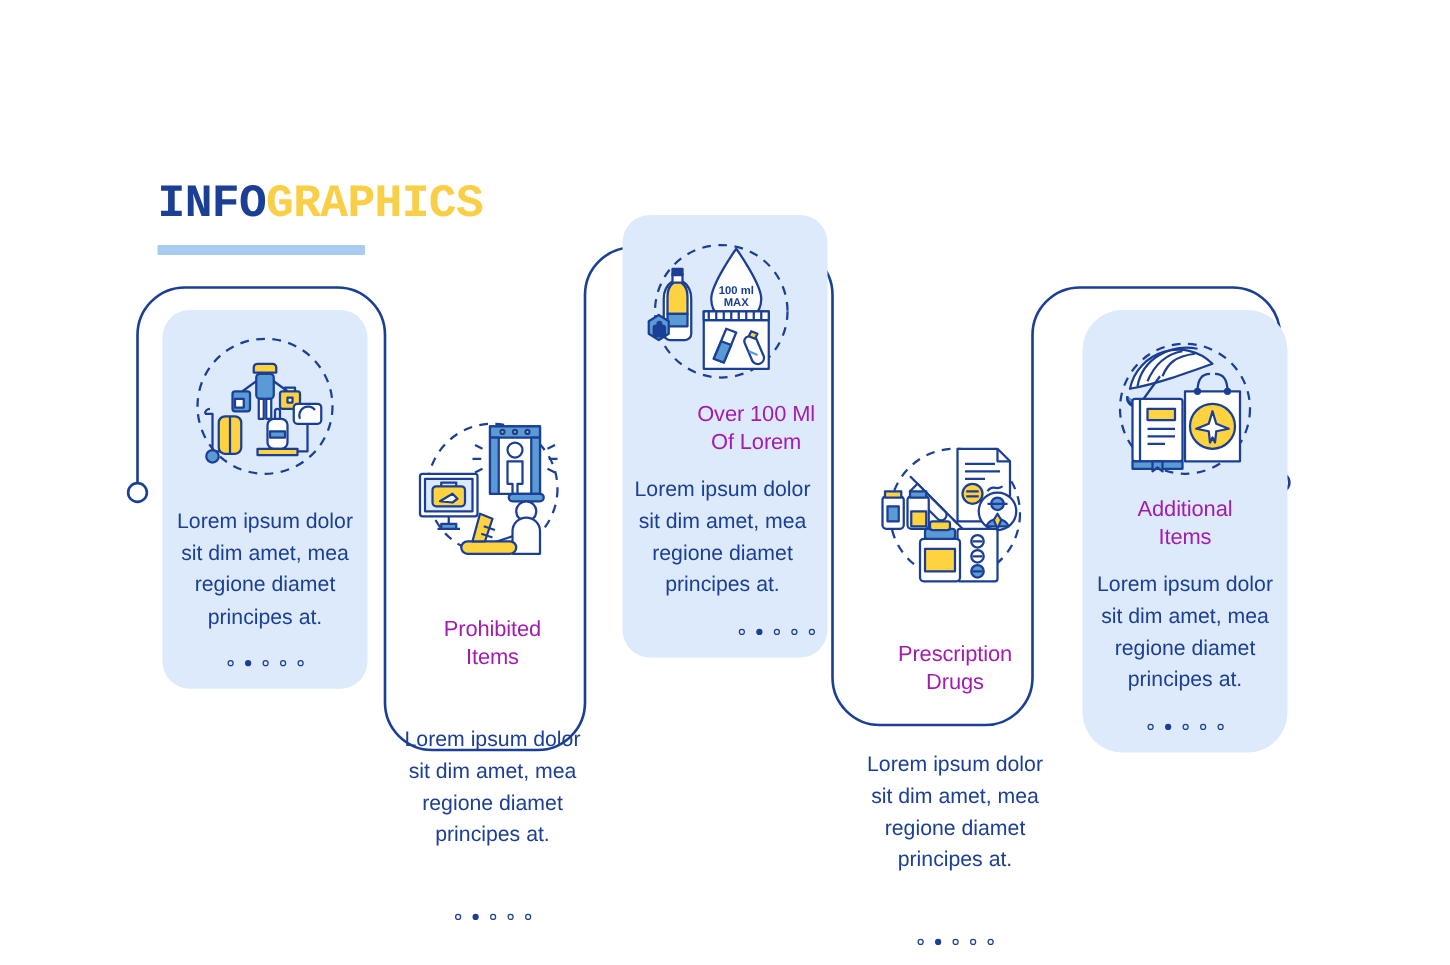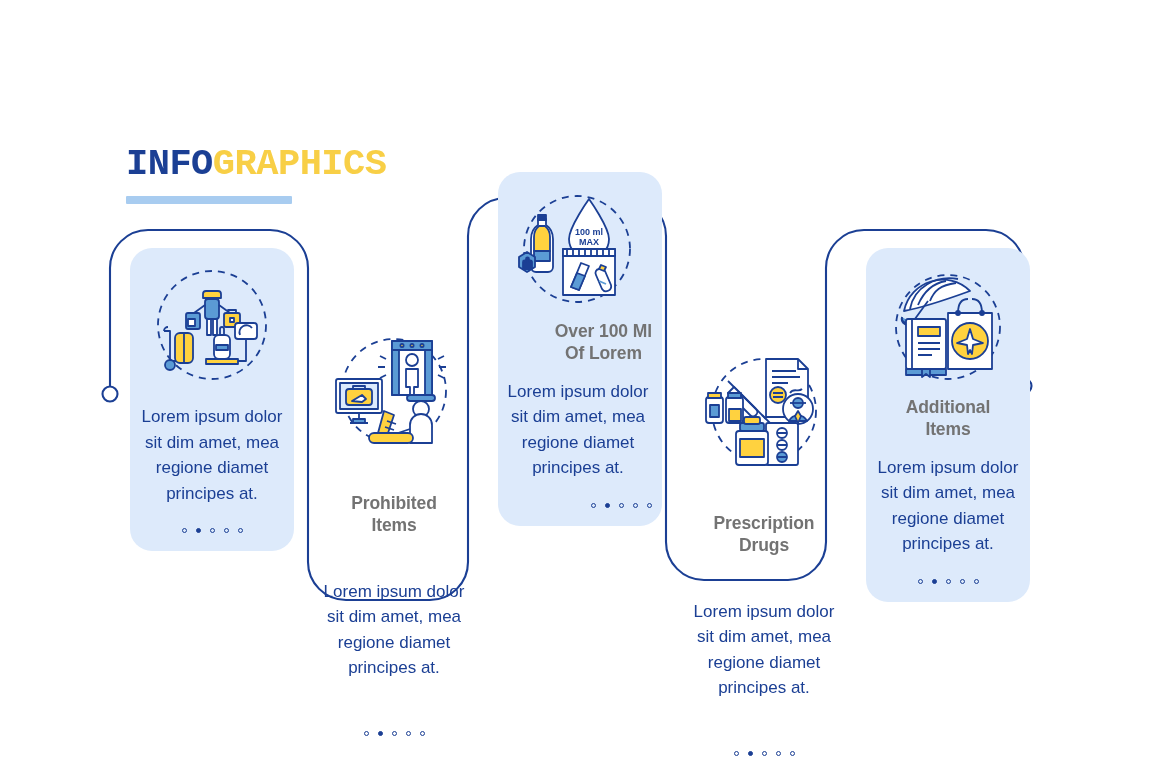--- a/index.html
+++ b/index.html
@@ -41,22 +41,22 @@
   .card.plain{background:transparent;gap:28px;}
 
   .icon-box{
     width:150px;height:128px;
     display:flex;align-items:center;justify-content:center;
     margin-top:14px;
   }
   .icon-box svg{display:block;}
 
   .card-title{
-    color:#737373;
-    font-size:17.5px;font-weight:bold;line-height:1.28;
+    color:#a21caf;
+    font-size:17.5px;font-weight:normal;line-height:1.28;
     text-align:center;
     margin-top:6px;
     letter-spacing:-0.1px;
   }
   .card-body{
     color:#1b3f94;
     font-size:17px;line-height:1.5;
     text-align:center;
     margin-top:14px;
     width:148px;
@@ -66,21 +66,21 @@
     margin-top:22px;margin-bottom:18px;
   }
   .dot{width:5px;height:5px;border-radius:50%;border:1.3px solid #1b3f94;box-sizing:border-box;}
   .dot.on{background:#1b3f94;}
 
   
   #card1{left:130px;top:248px;}
   #card2{left:312px;top:316px;}
   #card3{left:498px;top:172px;align-items:flex-end;}
   #card4{left:682px;top:336px;}
-  #card5{left:866px;top:248px;}
+  #card5{left:866px;top:248px;border-radius:32px;}
 </style>
 </head>
 <body>
 
 <div id="stage">
 
   <div class="title-wrap">
     <div class="title"><span class="p1">INFO</span><span class="p2">GRAPHICS</span></div>
     <div class="title-rule"></div>
   </div>

